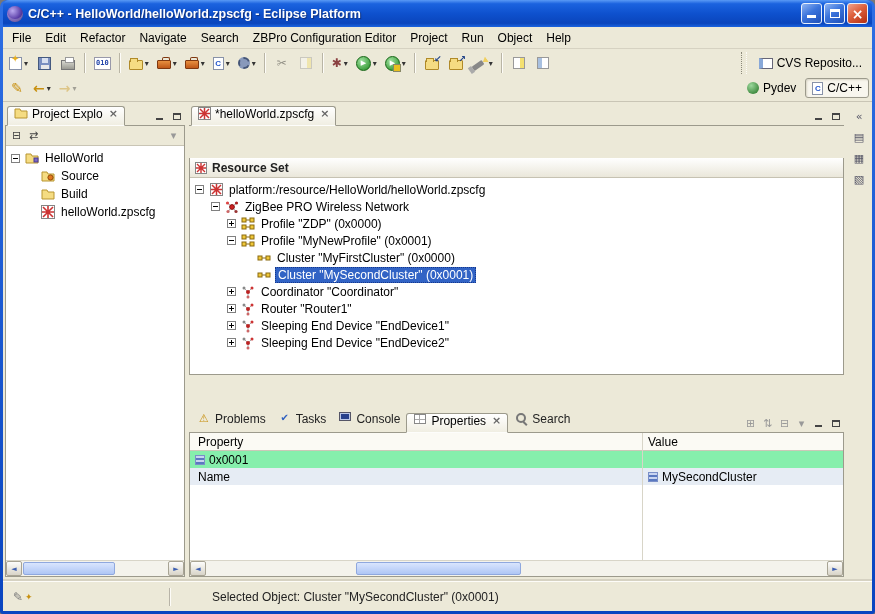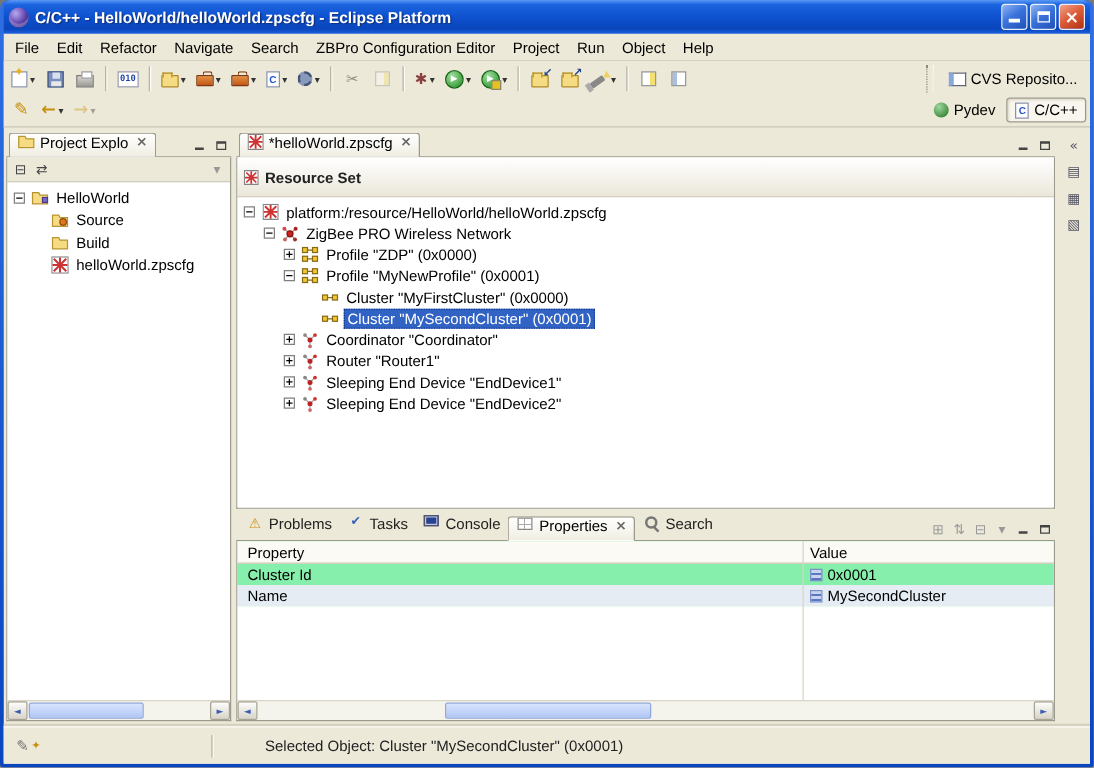--- a/index.html
+++ b/index.html
@@ -72,21 +72,21 @@
   .ico-layout{width:12px;height:12px;background:linear-gradient(90deg,#A8C0E0 40%,#fff 40%);border:1px solid #999;}
   
   .persp-grip{width:6px;height:22px;border-left:1px dotted #8A8878;border-right:1px dotted #FDFCF8;margin:0 4px;}
   .persp-btn{display:inline-flex;align-items:center;gap:4px;padding:2px 6px;margin:0 1px;border:1px solid transparent;border-radius:3px;white-space:nowrap;}
   .persp-btn.active{background:#F8F6EE;border:1px solid #9C9A8C;box-shadow:inset 1px 1px 2px #D8D4C4;}
   .ico-persp{width:14px;height:11px;background:#fff;border:1px solid #667;border-left:4px solid #88A8D8;}
   .ico-pydev{width:12px;height:12px;border-radius:50%;background:radial-gradient(circle at 35% 30%,#9CD89C,#207020);}
   
   .main{position:relative;flex:1;}
   .left-panel{position:absolute;left:2px;top:2px;width:180px;bottom:4px;display:flex;flex-direction:column;}
-  .editor-region{position:absolute;left:186px;right:28px;top:2px;bottom:4px;display:flex;flex-direction:column;}
+  .editor-region{position:absolute;left:186px;right:28px;top:2px;bottom:4px;display:flex;flex-direction:column;gap:32px;}
   .right-strip{position:absolute;right:1px;top:2px;width:24px;bottom:4px;background:#ECE9D8;}
   .strip-btn{width:20px;height:18px;margin:3px auto 0;display:flex;align-items:center;justify-content:center;color:#556;font-size:11px;border:1px solid transparent;}
   
   .view-tabbar{height:22px;display:flex;align-items:flex-end;border-bottom:1px solid #9C9A8C;padding-left:2px;}
   .view-tab{display:flex;align-items:flex-start;gap:4px;padding:0 6px;height:20px;margin-bottom:-1px;
     border:1px solid #9C9A8C;border-bottom:1px solid #FDFDFB;border-radius:3px 3px 0 0;
     background:linear-gradient(#FFFFFF,#F0EEE2);white-space:nowrap;}
   .view-tab.flat{background:transparent;border:none;border-bottom:1px solid transparent;margin-bottom:0;color:#222;}
   .tab-close{color:#666;font-weight:bold;font-size:11px;margin-left:2px;}
   .mini-btn{min-width:17px;height:17px;display:inline-flex;align-items:center;justify-content:center;color:#444;font-size:11px;border:1px solid transparent;border-radius:2px;}
@@ -102,21 +102,21 @@
   .erow{height:17px;}
   .lv0{padding-left:5px;} .lv1{padding-left:21px;text-align:center;} .lv2{padding-left:37px;} .lv3{padding-left:53px;}
   .exp{width:9px;height:9px;border:1px solid #808080;background:#fff;position:relative;margin-right:4px;flex:none;}
   .exp::before{content:"";position:absolute;left:1px;right:1px;top:3px;height:1px;background:#000;}
   .exp.plus::after{content:"";position:absolute;top:1px;bottom:1px;left:3px;width:1px;background:#000;}
   .noexp{display:inline-block;width:13px;flex:none;}
   .tico{width:16px;height:14px;display:inline-flex;align-items:center;justify-content:center;margin-right:3px;flex:none;}
   .tlabel{padding:0 2px;}
   .tlabel.selected{background:#3163C5;color:#fff;border:1px dotted #16388C;}
   
-  .resource-header{height:32px;display:flex;align-items:center;gap:5px;padding-left:5px;
+  .resource-header{height:20px;display:flex;align-items:center;gap:5px;padding-left:5px;
     background:linear-gradient(#FFFFFF,#EAE7DA);border-bottom:1px solid #C6C2B2;font-weight:bold;color:#222;}
   
   .bottom-panel{height:166px;display:flex;flex-direction:column;margin-top:4px;}
   .btab-ico{display:inline-flex;width:14px;justify-content:center;}
   .ico-console{width:12px;height:9px;background:#28418C;border:1px solid #556;box-shadow:inset 0 0 0 1px #BCC8E8;}
   .ico-props{width:12px;height:10px;border:1px solid #888;
     background:linear-gradient(to right,transparent 4px,#AAA 4px,#AAA 5px,transparent 5px),linear-gradient(to bottom,transparent 4px,#AAA 4px,#AAA 5px,transparent 5px),#fff;}
   .ico-mag{position:relative;width:13px;height:13px;}
   .ico-mag::before{content:"";position:absolute;left:1px;top:1px;width:6px;height:6px;border:2px solid #777;border-radius:50%;}
   .ico-mag::after{content:"";position:absolute;left:9px;top:9px;width:5px;height:2px;background:#777;transform:rotate(45deg);transform-origin:0 0;}
@@ -563,21 +563,20 @@
               </span>
           </div>
           <div class="panel-body">
             <div class="prop-table">
               <div class="prop-vline"></div>
               <div class="prow phead">
                 <span class="pcol-prop">Property</span>
                 <span class="pcol-val">Value</span>
               </div>
               <div class="prow">
-                <span class="pcol-prop">Cluster Id</span>
                 <span class="pcol-val">
                   <span class="val-ico"></span>
                   <span>0x0001</span>
                 </span>
               </div>
               <div class="prow alt">
                 <span class="pcol-prop">Name</span>
                 <span class="pcol-val">
                   <span class="val-ico"></span>
                   <span>MySecondCluster</span>

